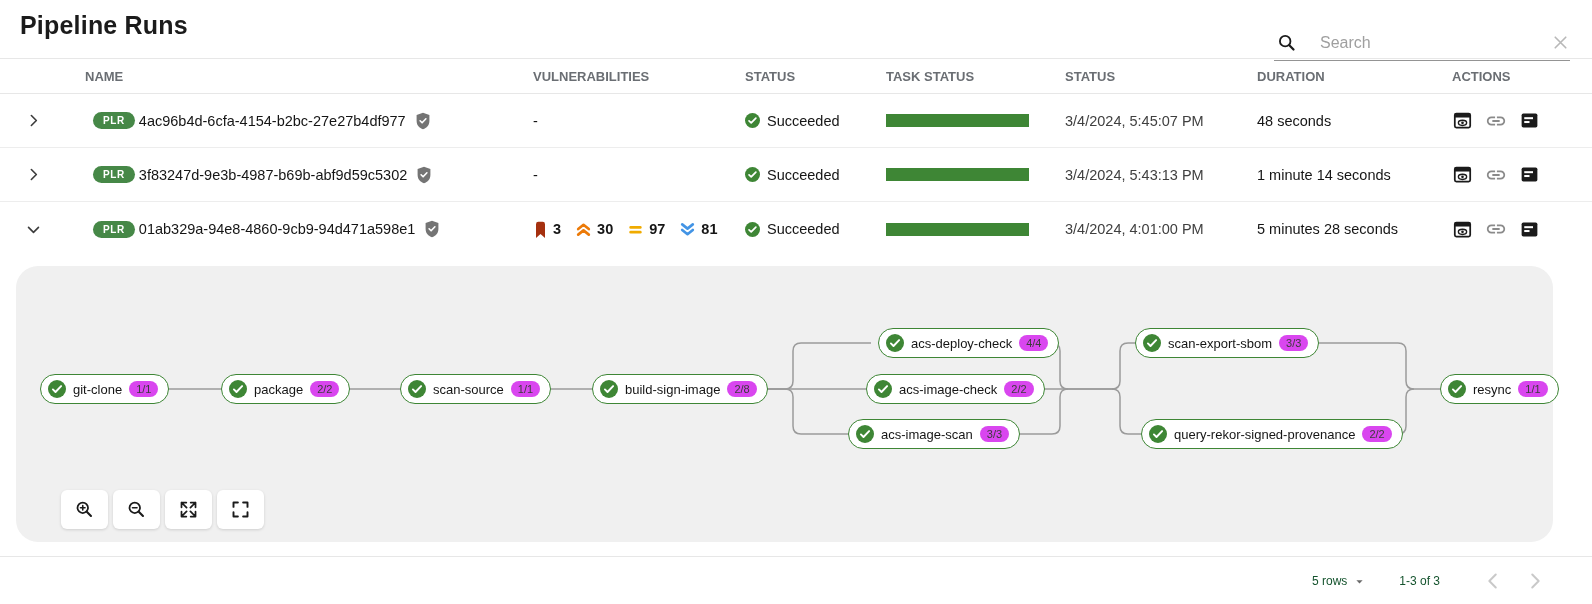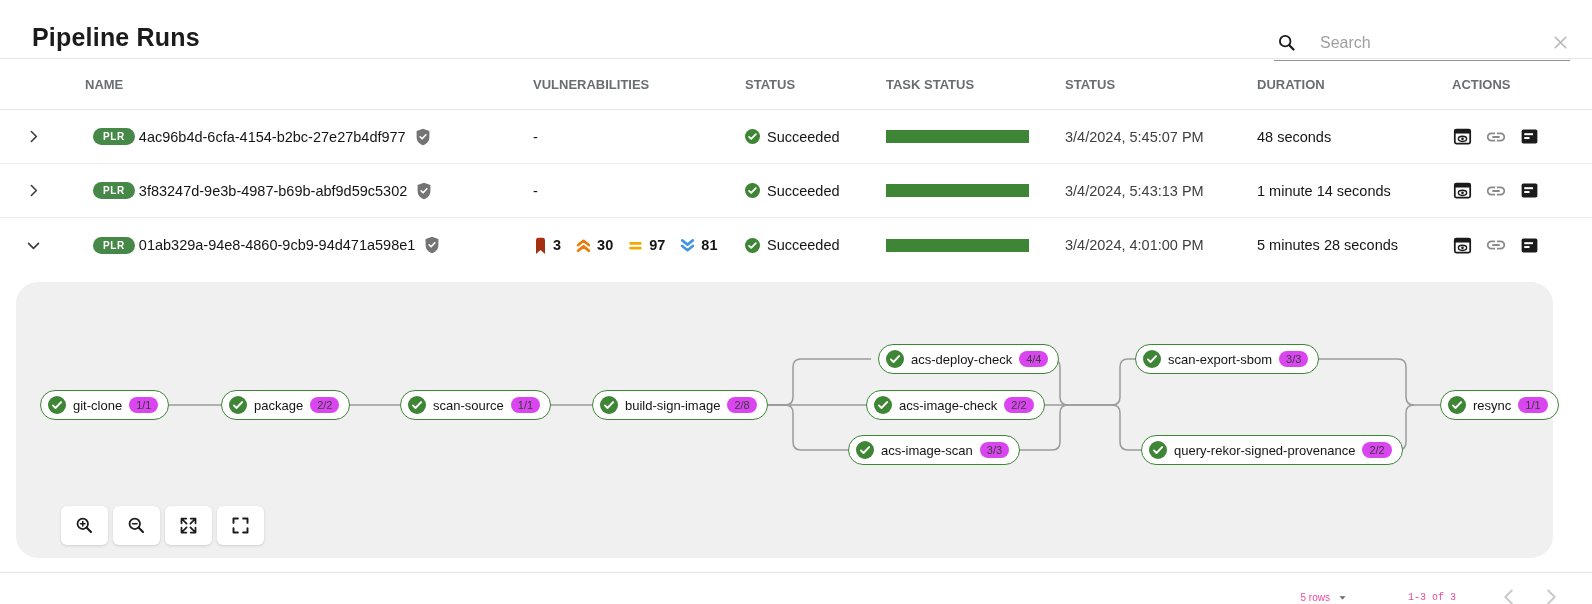--- a/index.html
+++ b/index.html
@@ -3,28 +3,28 @@
 <meta charset="utf-8">
 <style>
   * { box-sizing: border-box; }
   html,body { margin:0; padding:0; }
   body {
     width:1592px; height:604px; background:#ffffff; overflow:hidden;
     font-family:"Liberation Sans", sans-serif; color:#151515;
   }
   
   .topbar { height:58px; display:flex; justify-content:space-between; align-items:flex-start; padding:11px 22px 0 20px; }
-  .page-title { font-size:25px; font-weight:700; margin:12px; letter-spacing:.2px; color:#1b1b1b; }
+  .page-title { font-size:25px; font-weight:700; margin:0; letter-spacing:.2px; color:#1b1b1b; }
   .search { width:296px; display:flex; align-items:center; gap:21px; border-bottom:1px solid #949494; padding:3px 2px 7px 2px; margin-top:18px; }
   .search input { border:none; outline:none; flex:1; font-size:16px; color:#151515; font-family:inherit; background:transparent; }
   .search input::placeholder { color:#9f9f9f; }
   .icon-btn { background:none; border:none; padding:0; cursor:pointer; display:inline-flex; align-items:center; justify-content:center; }
   
   .row-grid { display:grid; grid-template-columns:64px 469px 212px 141px 179px 192px 195px 1fr; align-items:center; }
-  .thead { height:52px; border-top:1px solid #e7e7e7; border-bottom:1px solid #e7e7e7; color:#6a6e73; font-size:13px; font-weight:700; }
+  .thead { height:36px; border-top:1px solid #e7e7e7; border-bottom:1px solid #e7e7e7; color:#6a6e73; font-size:13px; font-weight:700; }
   .thead .hname { padding-left:21px; }
   .trow { height:54px; border-bottom:1px solid #ededed; font-size:14.5px; }
   .trow.expanded { border-bottom:none; }
   .expander { margin-left:21px; width:24px; height:24px; }
   .name-cell { display:flex; align-items:center; padding-left:29px; }
   .plr-badge { background:#468847; color:#fff; font-size:10px; font-weight:700; letter-spacing:.6px; padding:3px 10px; border-radius:12px; }
   .run-name { margin-left:4px; color:#151515; }
   .shield { margin-left:9px; display:inline-flex; }
   .vuln-cell { display:flex; align-items:center; gap:14px; font-weight:700; }
   .sev { display:flex; align-items:center; gap:5px; }
@@ -36,23 +36,23 @@
   .panel-wrap { border-bottom:1px solid #e7e7e7; padding-bottom:14px; }
   .graph-panel { position:relative; margin:10px 39px 0 16px; width:1537px; height:276px; background:#f0f0f0; border-radius:22px; }
   .edges { position:absolute; left:0; top:0; }
   .pf-node { position:absolute; height:30px; display:inline-flex; align-items:center; gap:7px; padding:0 10px 0 7px;
              background:#fff; border:1.5px solid #3e8635; border-radius:15px; font-size:13px; white-space:nowrap; cursor:pointer; }
   .node-count { background:#d946ef; border-radius:9px; padding:2px 7px; font-size:11px; color:#3c3c3c; font-weight:400; }
   .graph-controls { position:absolute; left:45px; top:224px; display:flex; gap:5px; }
   .gc-btn { width:47px; height:39px; background:#fff; border:none; border-radius:6px; box-shadow:0 1px 3px rgba(0,0,0,.14); cursor:pointer;
             display:flex; align-items:center; justify-content:center; }
   
-  .tfoot { height:48px; display:flex; align-items:center; justify-content:flex-end; padding-right:30px; font-size:10px; color:#ec4899; }
+  .tfoot { height:48px; display:flex; align-items:center; justify-content:flex-end; padding-right:46px; font-size:12px; color:#14532d; }
   .rows-select { display:flex; align-items:center; gap:5px; cursor:pointer; background:none; border:none; font:inherit; color:inherit; }
-  .range { margin-left:52px;font-family:Liberation Mono, monospace; }
+  .range { margin-left:26px; }
   .pager { margin-left:42px; display:flex; gap:20px; }
 </style>
 </head>
 <body>
 
 <div class="topbar">
   <h1 class="page-title">Pipeline Runs</h1>
   <div class="search">
     <span style="display:inline-flex">
       <svg width="21" height="21" viewBox="0 0 24 24">

